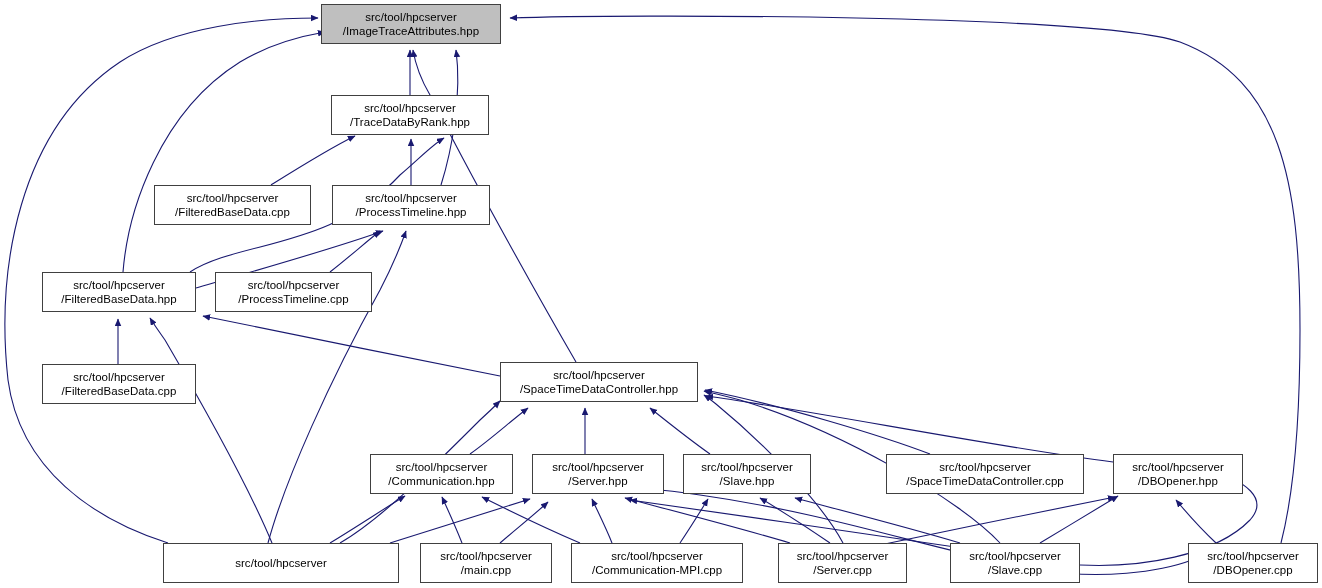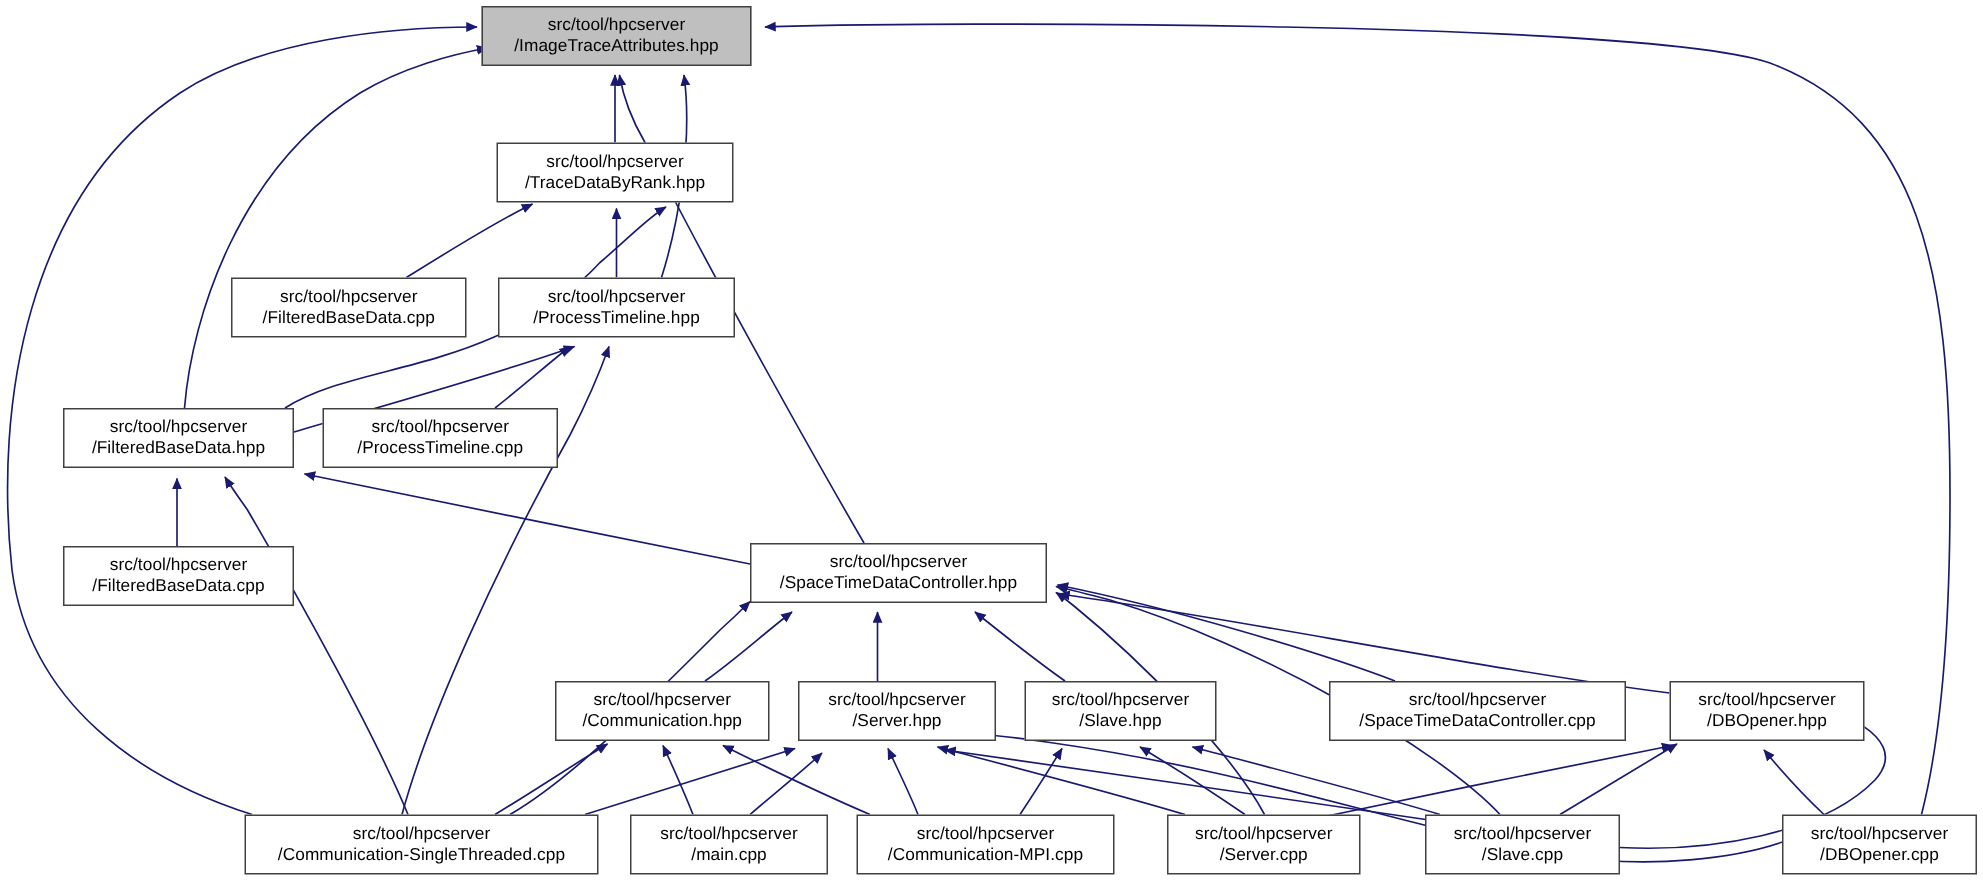--- a/index.html
+++ b/index.html
@@ -92,20 +92,20 @@
       <div class="node" style="left: 332px; top: 185px; width: 158px; height: 40px;"><span class="l1">src/tool/hpcserver</span><span class="l2">/ProcessTimeline.hpp</span></div>
       <div class="node" style="left: 42px; top: 272px; width: 154px; height: 40px;"><span class="l1">src/tool/hpcserver</span><span class="l2">/FilteredBaseData.hpp</span></div>
       <div class="node" style="left: 215px; top: 272px; width: 157px; height: 40px;"><span class="l1">src/tool/hpcserver</span><span class="l2">/ProcessTimeline.cpp</span></div>
       <div class="node" style="left: 42px; top: 364px; width: 154px; height: 40px;"><span class="l1">src/tool/hpcserver</span><span class="l2">/FilteredBaseData.cpp</span></div>
       <div class="node" style="left: 500px; top: 362px; width: 198px; height: 40px;"><span class="l1">src/tool/hpcserver</span><span class="l2">/SpaceTimeDataController.hpp</span></div>
       <div class="node" style="left: 370px; top: 454px; width: 143px; height: 40px;"><span class="l1">src/tool/hpcserver</span><span class="l2">/Communication.hpp</span></div>
       <div class="node" style="left: 532px; top: 454px; width: 132px; height: 40px;"><span class="l1">src/tool/hpcserver</span><span class="l2">/Server.hpp</span></div>
       <div class="node" style="left: 683px; top: 454px; width: 128px; height: 40px;"><span class="l1">src/tool/hpcserver</span><span class="l2">/Slave.hpp</span></div>
       <div class="node" style="left: 886px; top: 454px; width: 198px; height: 40px;"><span class="l1">src/tool/hpcserver</span><span class="l2">/SpaceTimeDataController.cpp</span></div>
       <div class="node" style="left: 1113px; top: 454px; width: 130px; height: 40px;"><span class="l1">src/tool/hpcserver</span><span class="l2">/DBOpener.hpp</span></div>
-      <div class="node" style="left: 163px; top: 543px; width: 236px; height: 40px;"><span class="l1">src/tool/hpcserver</span><span class="l2">/Communication-SingleThreaded.cpp</span></div>
+      <div class="node" style="left: 163px; top: 543px; width: 236px; height: 40px;"><span class="l1">src/tool/hpcserver</span></div>
       <div class="node" style="left: 420px; top: 543px; width: 132px; height: 40px;"><span class="l1">src/tool/hpcserver</span><span class="l2">/main.cpp</span></div>
       <div class="node" style="left: 571px; top: 543px; width: 172px; height: 40px;"><span class="l1">src/tool/hpcserver</span><span class="l2">/Communication-MPI.cpp</span></div>
       <div class="node" style="left: 778px; top: 543px; width: 129px; height: 40px;"><span class="l1">src/tool/hpcserver</span><span class="l2">/Server.cpp</span></div>
       <div class="node" style="left: 950px; top: 543px; width: 130px; height: 40px;"><span class="l1">src/tool/hpcserver</span><span class="l2">/Slave.cpp</span></div>
       <div class="node" style="left: 1188px; top: 543px; width: 130px; height: 40px;"><span class="l1">src/tool/hpcserver</span><span class="l2">/DBOpener.cpp</span></div>
     </div>
 </div>
 
 </body></html>

